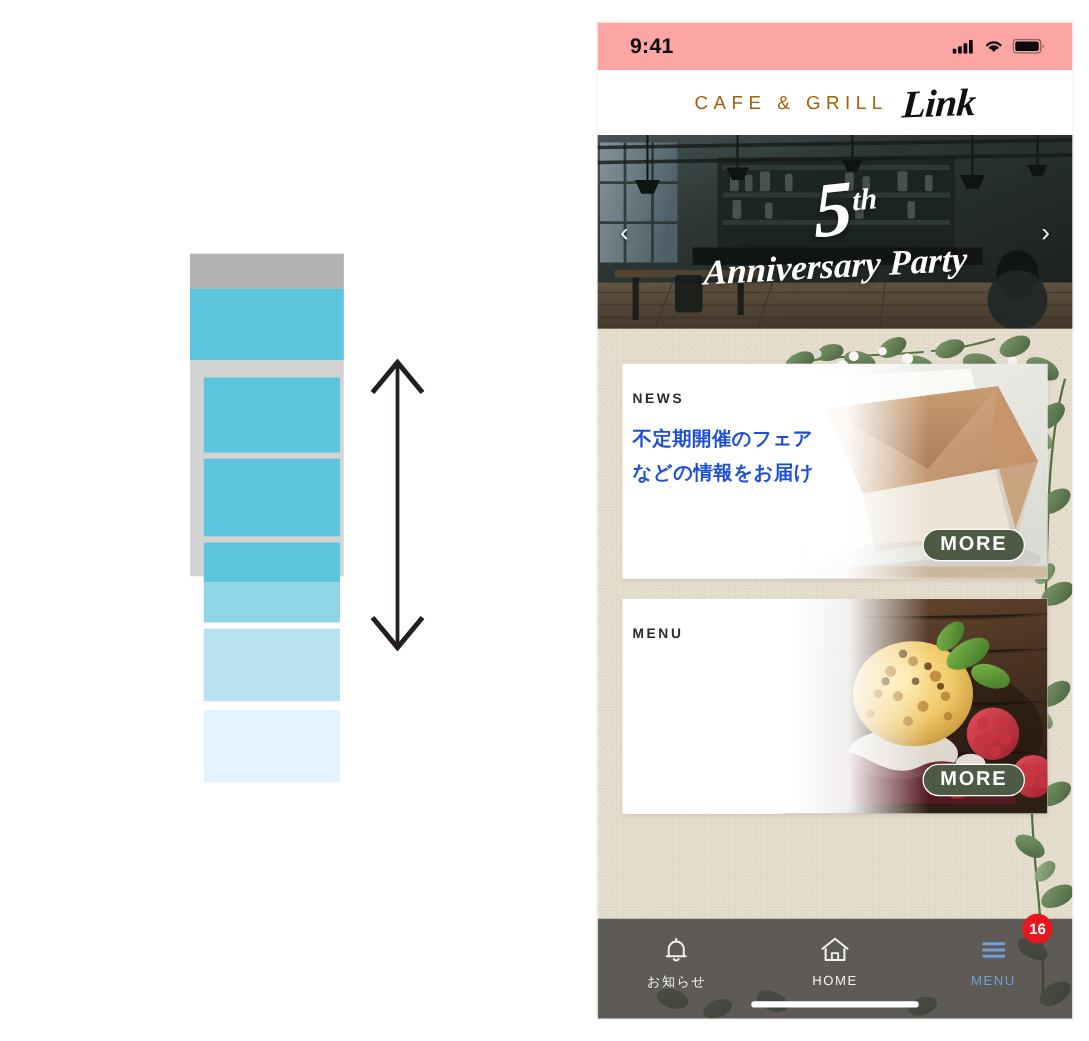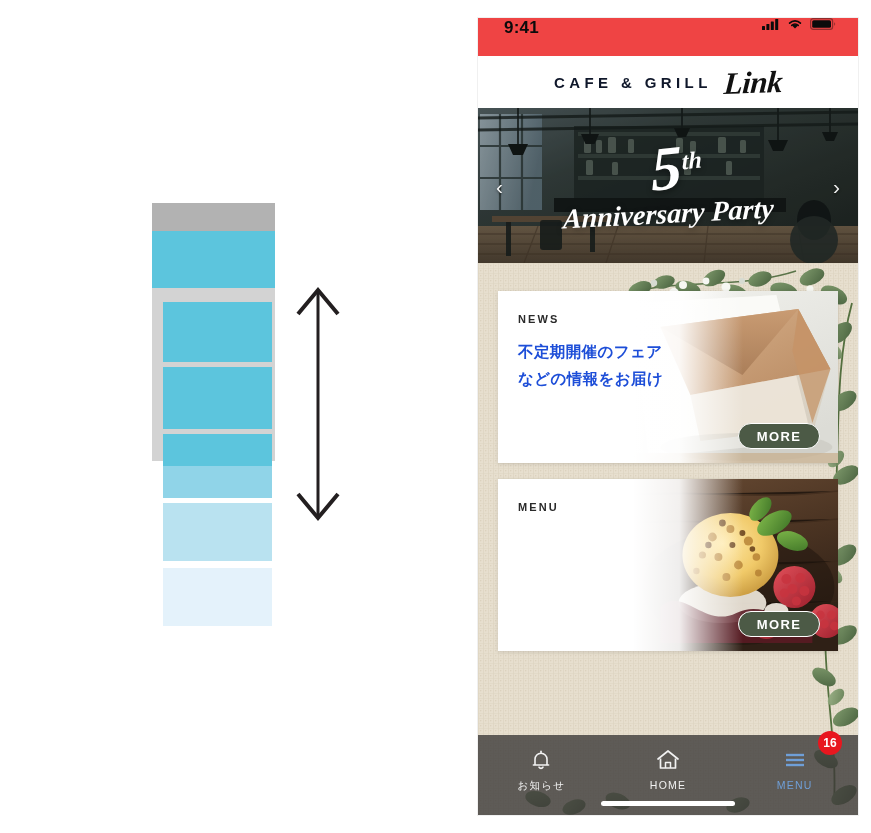--- a/index.html
+++ b/index.html
@@ -36,35 +36,35 @@
   #phone {
     position: absolute; left: 478px; top: 18px;
     width: 380px; height: 797px;
     background: #ffffff;
     overflow: hidden;
     box-shadow: 0 0 0 1px rgba(0,0,0,0.06);
   }
 
   
   .statusbar {
-    position: relative; height: 38px; background: #ef4444;
-    display: flex; align-items: flex-start; justify-content: space-between;
+    position: relative; height: 38px; background: #fca5a5;
+    display: flex; align-items: center; justify-content: space-between;
     padding: 0 22px 0 26px;
   }
   .status-time { font-size: 17px; font-weight: bold; color: #0b0b0b; letter-spacing: 0.2px; }
   .status-icons { display: flex; align-items: center; gap: 7px; }
 
   
   .logo-header {
     height: 52px; background: #fff;
     display: flex; align-items: center; justify-content: center; gap: 12px;
   }
   .logo-main {
-    font-size: 15px; letter-spacing: 4.4px; color: #0f172a;
-    font-weight: 700; font-family: "Liberation Sans", sans-serif;
+    font-size: 15px; letter-spacing: 4.4px; color: #a16207;
+    font-weight: 400; font-family: "Liberation Sans", sans-serif;
   }
   .logo-script {
     font-family: "Liberation Serif", "DejaVu Serif", serif;
     font-size: 31px; font-style: italic; font-weight: bold;
     color: #111; letter-spacing: -0.5px; transform: skewX(-6deg) rotate(-2deg);
     line-height: 1;
   }
 
   
   .hero { position: relative; height: 155px; overflow: hidden; background: #2e3532; }
@@ -110,34 +110,34 @@
   .card {
     position: relative; background: #ffffff; overflow: hidden;
     margin-bottom: 16px; height: 172px;
     box-shadow: 0 1px 4px rgba(0,0,0,0.12);
   }
   .card-photo { position: absolute; right: 0; top: 0; width: 62%; height: 100%; }
   .card-fade {
     position: absolute; left: 0; top: 0; width: 72%; height: 100%;
     background: linear-gradient(90deg,#fff 0%,#fff 55%,rgba(255,255,255,0.92) 74%,rgba(255,255,255,0) 100%);
   }
-  .card-body { position: relative; padding: 22px 0 0 20px; }
+  .card-body { position: relative; padding: 22px 0 0 8px; }
   .card-kicker {
     font-size: 11px; letter-spacing: 2.1px; color: #2a2a2a; font-weight: bold;
     margin-bottom: 14px;
   }
   .card-title {
     font-size: 15.5px; line-height: 1.72; color: #1d4ed8; font-weight: bold;
     max-width: 160px; letter-spacing: 0.4px;
   }
   .more-btn {
     position: absolute; right: 18px; bottom: 14px;
     width: 82px; height: 26px; border-radius: 13px;
     background: #4c5a46; border: 1.6px solid #ffffff;
-    color: #ffffff; font-size: 13px; letter-spacing: 1.4px; font-weight: bold;
+    color: #ffffff; font-size: 16px; letter-spacing: 1.4px; font-weight: bold;
     display: flex; align-items: center; justify-content: center;
     cursor: pointer;
   }
 
   
   .bottomnav {
     position: absolute; left: 0; bottom: 0; width: 100%; height: 80px;
     background: rgba(60,58,56,0.80);
     display: flex; align-items: flex-start; z-index: 5;
   }

